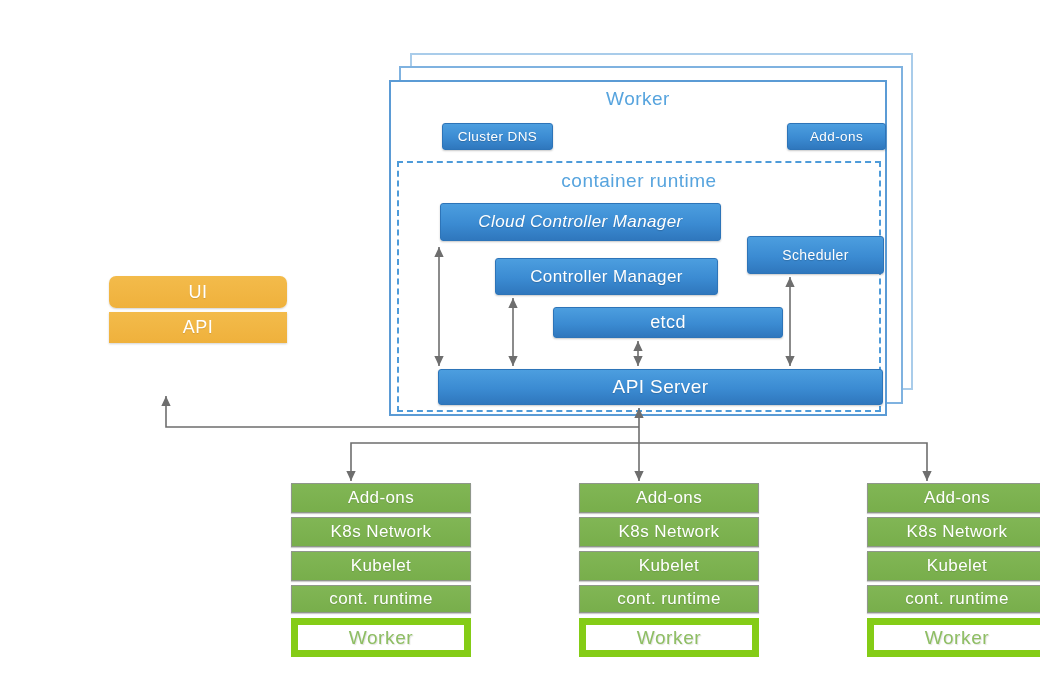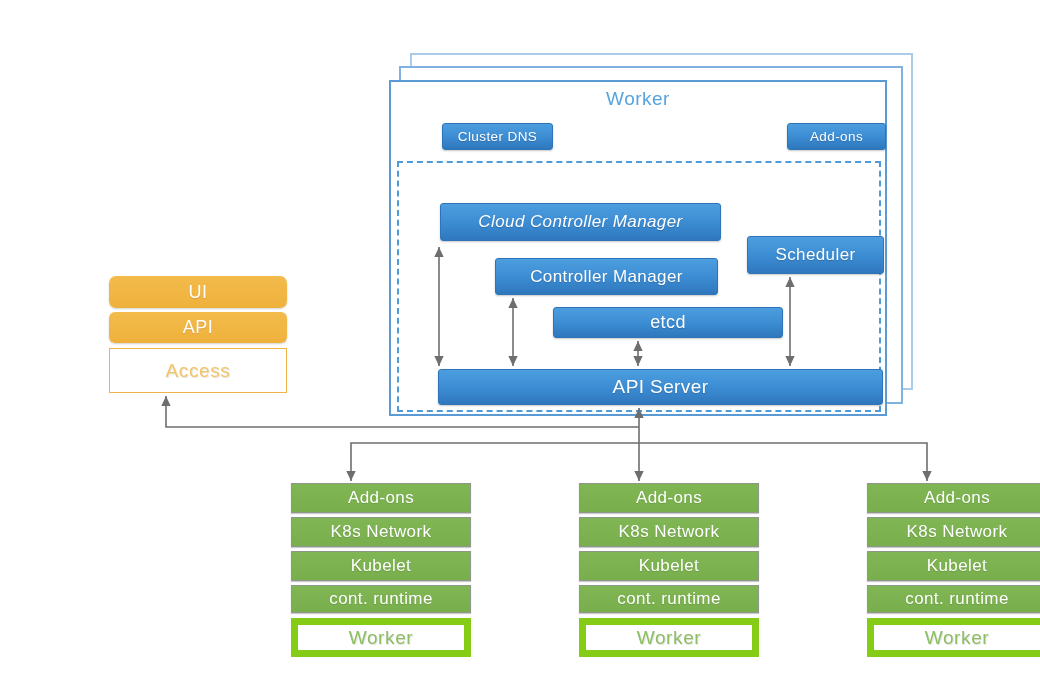--- a/index.html
+++ b/index.html
@@ -77,45 +77,43 @@
   <div class="abs blue-title z4" style="left:389px; top:88px; width:498px;">Worker</div>
 
   <div class="abs box-blue center-txt z4" style="left:412px; top:123px; width:111px; height:27px; font-size:13.5px;">
     <span>Cluster DNS</span>
   </div>
   <div class="abs box-blue center-txt z4" style="left:757px; top:123px; width:99px; height:27px; font-size:13.5px;">
     <span>Add-ons</span>
   </div>
 
   <div class="abs dashed-box z4" style="left:397px; top:161px; width:484px; height:251px;"></div>
+  <div class="abs blue-title z4" style="left:397px; top:170px; width:484px;">container runtime</div>
 
   <div class="abs box-blue center-txt z5" style="left:410px; top:203px; width:281px; height:38px; font-size:17px;font-style:italic;">
     <span>Cloud Controller Manager</span>
   </div>
   <div class="abs box-blue center-txt z5" style="left:465px; top:258px; width:223px; height:37px; font-size:17px;">
     <span>Controller Manager</span>
   </div>
-  <div class="abs box-blue center-txt z5" style="left:717px; top:236px; width:137px; height:38px; font-size:17px;justify-content:center;">
+  <div class="abs box-blue center-txt z5" style="left:717px; top:236px; width:137px; height:38px; font-size:14px;justify-content:center;">
     <span>Scheduler</span>
   </div>
   <div class="abs box-blue center-txt z5" style="left:523px; top:307px; width:230px; height:31px; font-size:18px;">
     <span>etcd</span>
   </div>
   <div class="abs box-blue center-txt z5" style="left:408px; top:369px; width:445px; height:36px; font-size:19px;">
     <span>API Server</span>
   </div>
 
   <div class="abs box-orange center-txt z4" style="left:79px; top:276px; width:178px; height:32px; font-size:18px;border-radius:7px;">
     <span>UI</span>
   </div>
-  <div class="abs box-orange center-txt z4" style="left:79px; top:312px; width:178px; height:31px; font-size:18px;border-radius:6px;">
+  <div class="abs box-orange center-txt z4" style="left:79px; top:312px; width:178px; height:31px; font-size:18px;">
     <span>API</span>
-  </div>
-  <div class="abs box-white-orange center-txt z4" style="left:79px; top:348px; width:178px; height:45px; font-size:19px;">
-    <span>Access</span>
   </div>
 
   <div class="abs box-green center-txt z4" style="left:261px; top:483px; width:180px; height:30px; font-size:17px;">
     <span>Add-ons</span>
   </div>
   <div class="abs box-green center-txt z4" style="left:261px; top:517px; width:180px; height:30px; font-size:17px;">
     <span>K8s Network</span>
   </div>
   <div class="abs box-green center-txt z4" style="left:261px; top:551px; width:180px; height:30px; font-size:17px;">
     <span>Kubelet</span>

